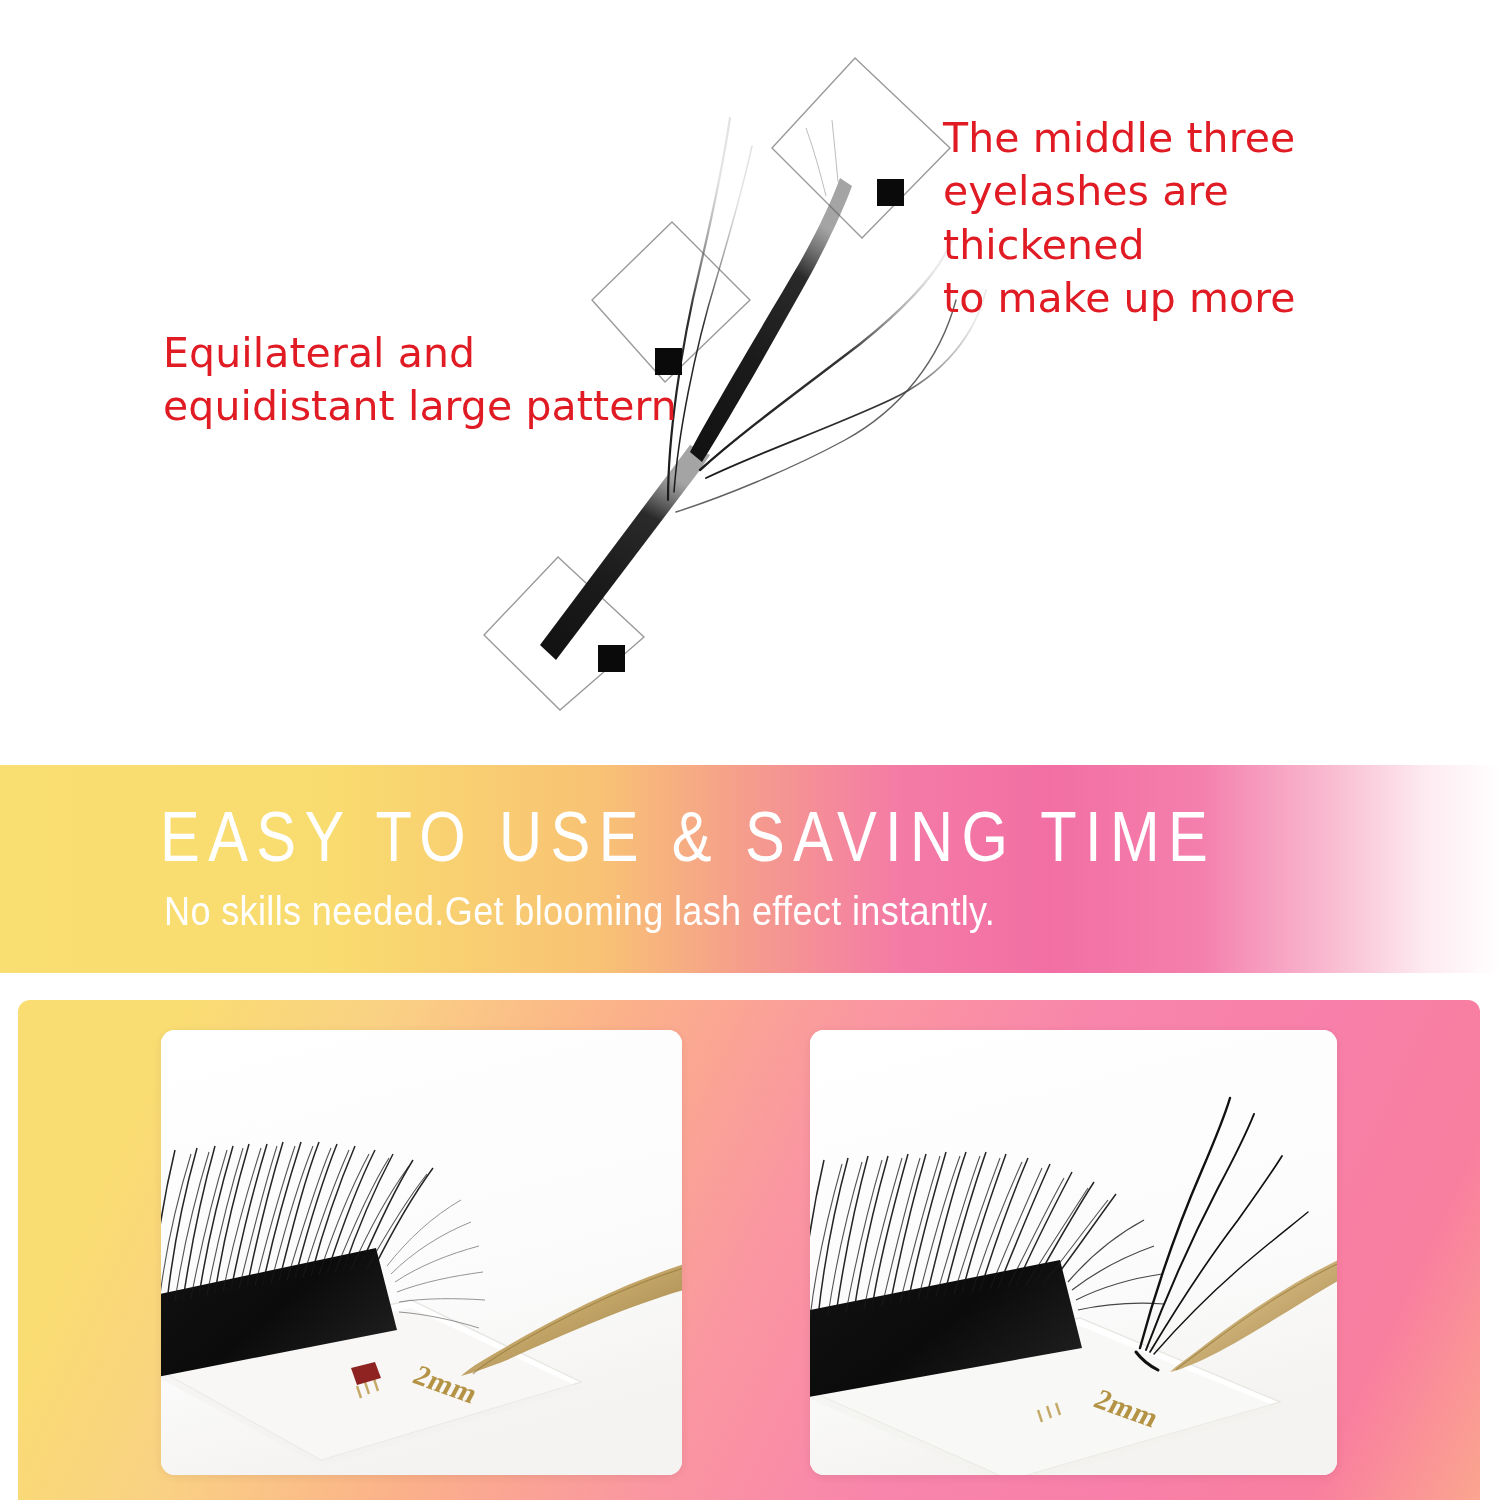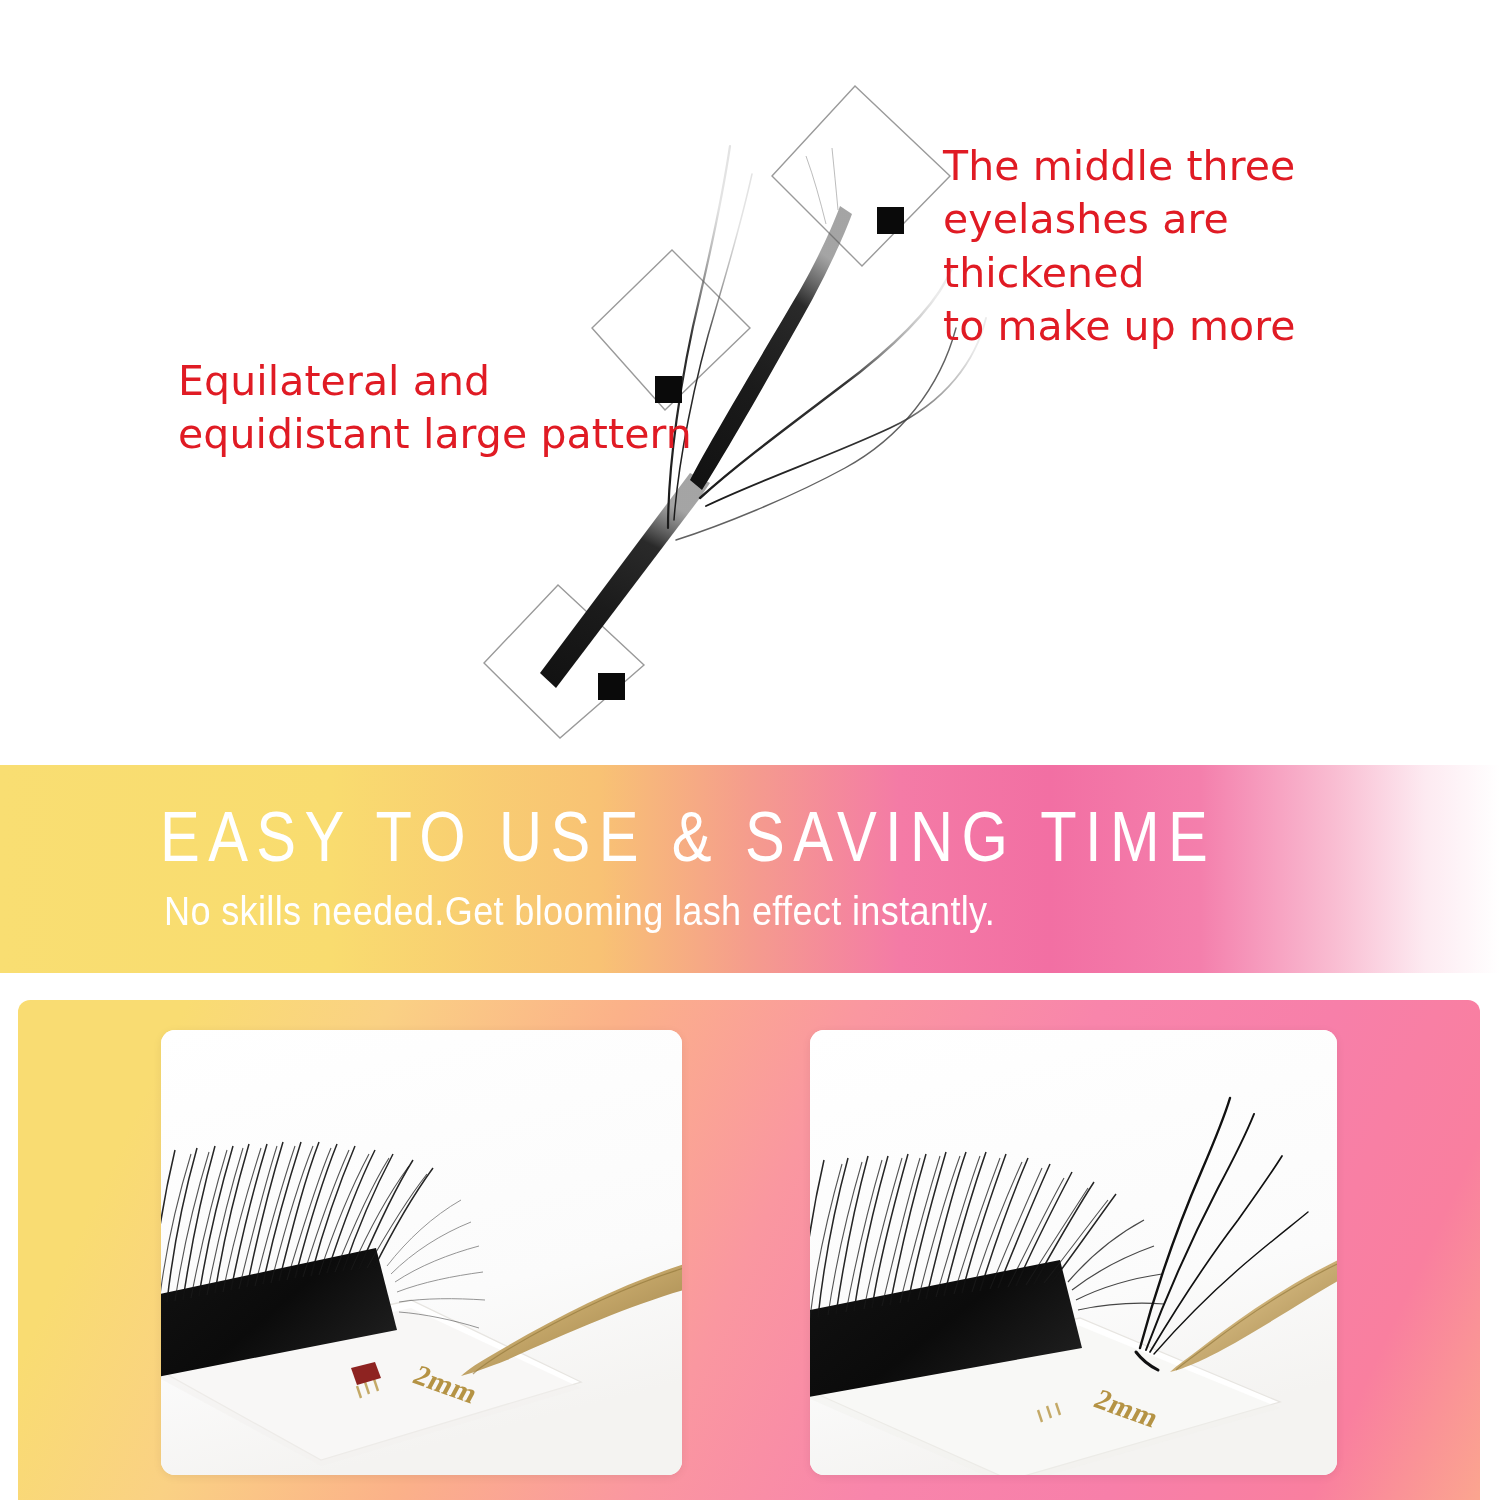--- a/index.html
+++ b/index.html
@@ -7,36 +7,36 @@
     width:1500px;height:1500px;
     background:#ffffff;
     font-family:"Liberation Sans",sans-serif;
     overflow:hidden;
     position:relative;
   }
 
   
   #top-section{
     position:absolute;left:0;top:0;width:1500px;height:760px;
-    background:#ffffff;overflow:hidden;margin-top:28px;
+    background:#ffffff;overflow:hidden;
   }
   #lash-diagram-svg{position:absolute;left:0;top:0;width:1500px;height:760px;}
 
   .callout-text{
     position:absolute;
     color:#e01b24;
     font-family:"DejaVu Sans",sans-serif;
     font-size:41px;
     line-height:1.30;
     font-weight:400;
     letter-spacing:0.1px;
     white-space:pre-line;
   }
   #callout-middle-three{left:943px;top:112px;width:470px;}
-  #callout-equilateral{left:178px;top:327px;width:520px;}
+  #callout-equilateral{left:163px;top:327px;width:520px;}
   #callout-pick-up{left:658px;top:603px;width:420px;}
 
   
   .marker-square{
     position:absolute;width:27px;height:27px;background:#0a0a0a;
   }
   #marker-square-top{left:877px;top:179px;}
   #marker-square-mid{left:655px;top:348px;}
   #marker-square-bottom{left:598px;top:645px;}
 

